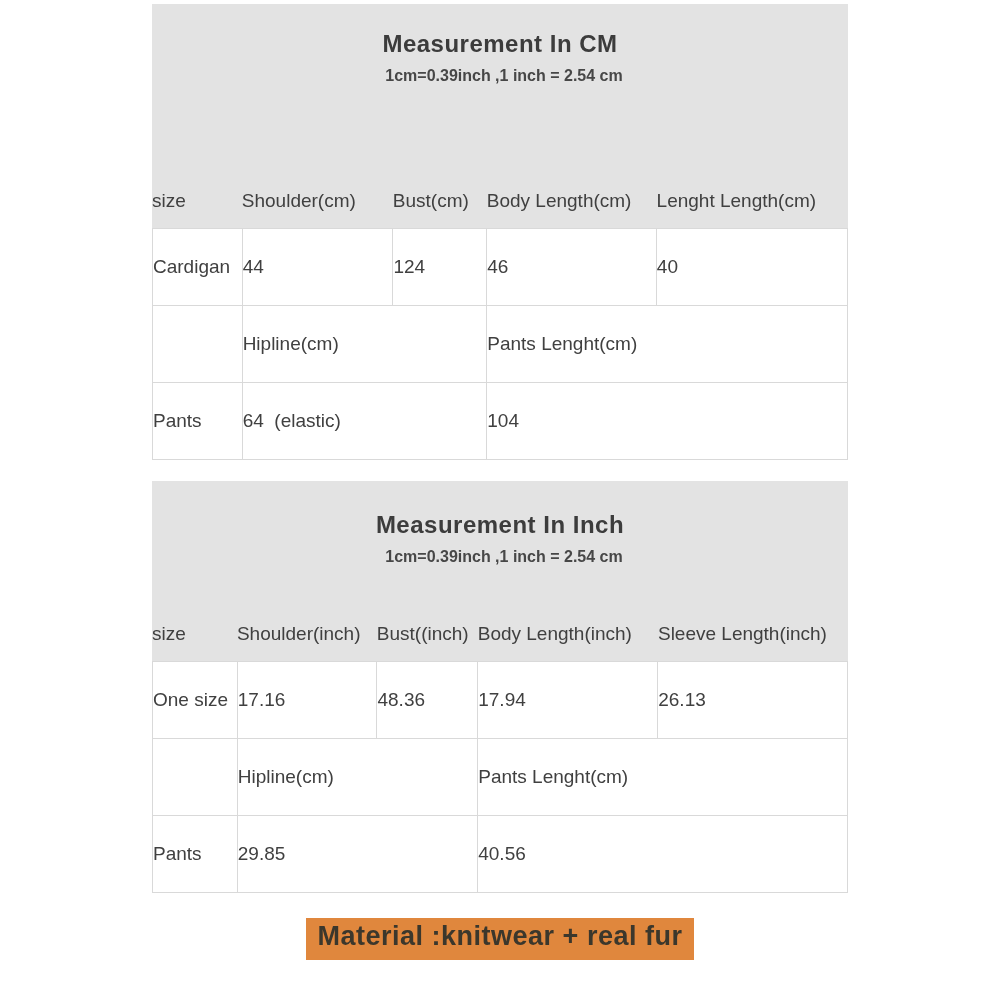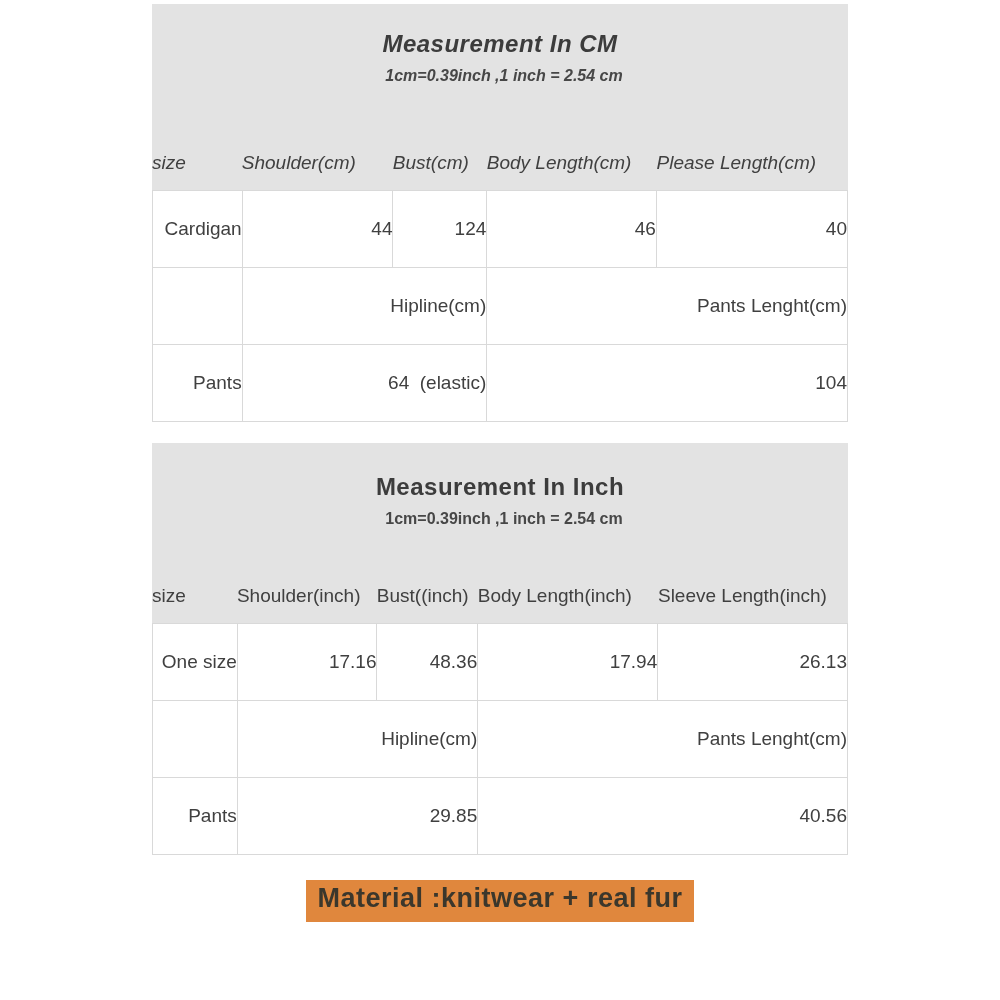--- a/index.html
+++ b/index.html
@@ -17,21 +17,21 @@
     overflow: hidden;
     font-family: "Liberation Sans", sans-serif;
     color: var(--text, #404040);
   }
   .container { width: 696px; margin: 0 auto; }
 
   .gray-block {
     background: var(--header-bg, #e3e3e3);
     position: relative;
   }
-  .block-cm   { margin-top: 4px;  height: 186px; font-style: italic; }
+  .block-cm   { margin-top: 4px;  height: 224px; }
   .block-inch { margin-top: 21px; height: 180px; }
 
   .block-title {
     text-align: center;
     font-weight: bold;
     font-size: 24px;
     padding-top: 26px;
     letter-spacing: 0.5px;
     color: #3c3c3c;
   }
@@ -55,21 +55,21 @@
   .header-table td {
     text-align: left;
     font-size: 19px;
     padding: 0;
     white-space: nowrap;
     overflow: visible;
   }
 
   .data-table td {
     border: 1px solid var(--border, #d9d9d9);
-    text-align: right;
+    text-align: left;
     vertical-align: middle;
     font-size: 19px;
     height: 77px;
     padding: 0;
   }
 
   .notes {
     text-align: center;
     margin-top: 16px;
     font-size: 16px;
@@ -103,21 +103,21 @@
           <col style="width:13.5%">
           <col style="width:24.4%">
           <col style="width:27.5%">
       </colgroup>
       <tbody>
           <tr>
         <td>size</td>
         <td>Shoulder(cm)</td>
         <td>Bust(cm)</td>
         <td>Body Length(cm)</td>
-        <td>Please Length(cm)</td>
+        <td>Lenght Length(cm)</td>
       </tr>
     </tbody>
       </table>
   </div>
 
   <table class="data-table">
     <colgroup>
       <col style="width:12.9%">
         <col style="width:21.7%">
         <col style="width:13.5%">

